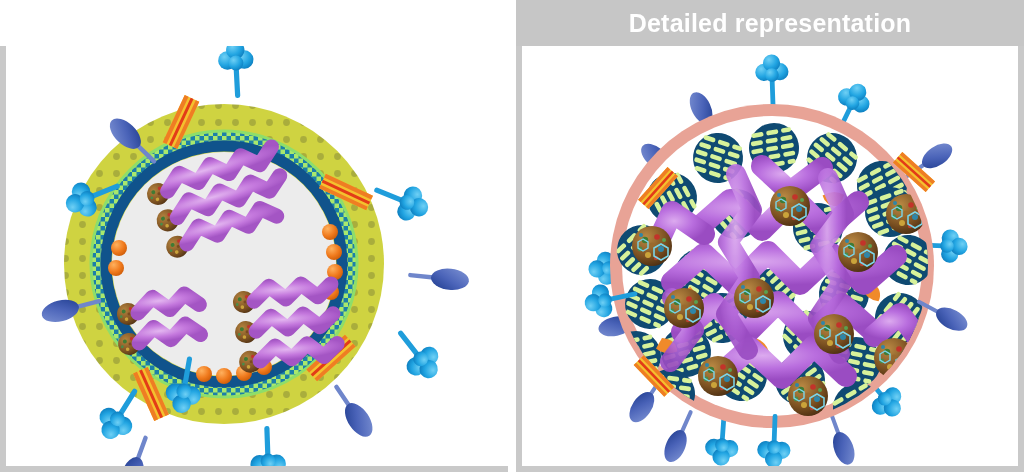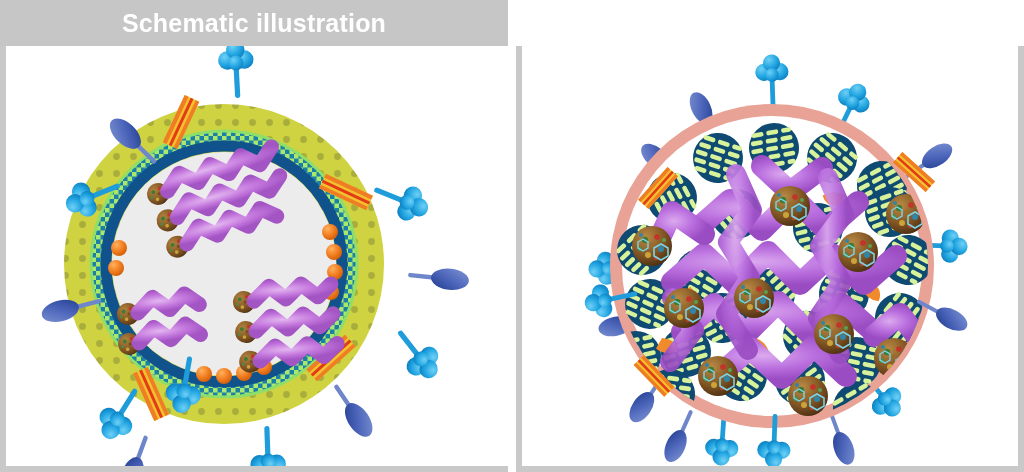--- a/index.html
+++ b/index.html
@@ -27,23 +27,20 @@
 
   .stage{position:absolute;inset:0;}
   svg{display:block;}
 </style>
 </head>
 <body>
 
 <div id="figure">
 
   <div class="panel" id="panel-left">
-    <div class="panel-header">
-      <span class="panel-title">Schematic illustration</span>
-    </div>
     <div class="panel-body">
       <div class="stage">
         <svg width="502" height="420" viewBox="0 0 502 420">
           <defs>
             <radialGradient id="haBall" cx="35%" cy="30%" r="75%">
               <stop offset="0%" stop-color="#6fd0f5"></stop>
               <stop offset="60%" stop-color="#22a5e2"></stop>
               <stop offset="100%" stop-color="#0d7fc0"></stop>
             </radialGradient>
             <linearGradient id="naBody" x1="0%" y1="0%" x2="100%" y2="100%">
@@ -191,20 +188,23 @@
             <use href="#naSpike" transform="translate(432,232) rotate(96)"></use>
             <use href="#naSpike" transform="translate(346,364) rotate(146)"></use>
             <use href="#naSpike" transform="translate(130,418) rotate(-160)"></use>
           </g>
         </svg>
       </div>
     </div>
   </div>
 
   <div class="panel" id="panel-right">
+    <div class="panel-header">
+      <span class="panel-title">Detailed representation</span>
+    </div>
     <div class="panel-body">
       <div class="stage">
         <svg width="502" height="420" viewBox="0 0 502 420">
           <defs>
             <radialGradient id="haBall2" cx="35%" cy="30%" r="75%">
               <stop offset="0%" stop-color="#6fd0f5"></stop>
               <stop offset="60%" stop-color="#22a5e2"></stop>
               <stop offset="100%" stop-color="#0d7fc0"></stop>
             </radialGradient>
             <linearGradient id="naBody2" x1="0%" y1="0%" x2="100%" y2="100%">

